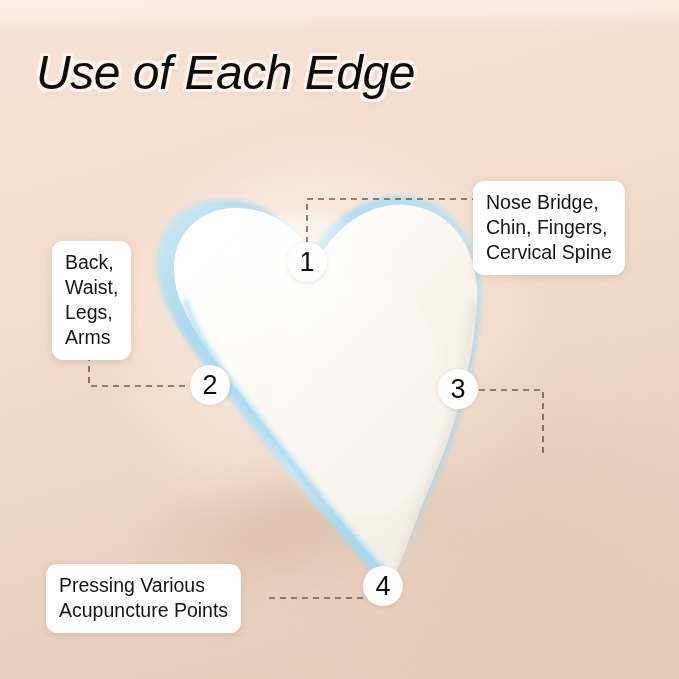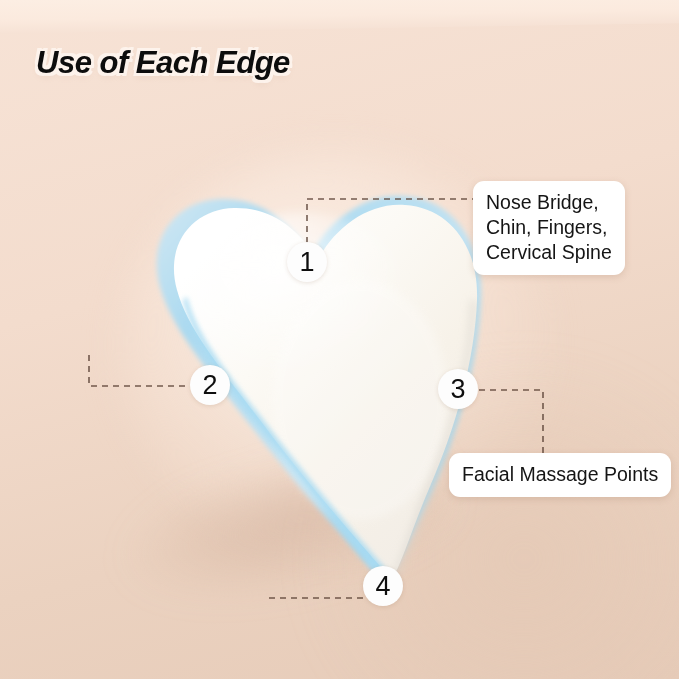--- a/index.html
+++ b/index.html
@@ -51,22 +51,22 @@
     border-radius: 50%;
     background: radial-gradient(ellipse at 50% 50%, rgba(226,198,178,0.55) 0%, rgba(230,203,184,0) 70%);
     filter: blur(24px);
   }
 
   
   .title {
     position: absolute;
     left: 36px;
     top: 45px;
-    font-size: 31px;
-    font-weight: bold;
+    font-size: 48px;
+    font-weight: normal;
     font-style: italic;
     letter-spacing: -0.5px;
     color: #0d0d0d;
     white-space: nowrap;
     text-shadow:
        2px  0   0 #fdf3ec,  -2px  0   0 #fdf3ec,
        0    2px 0 #fdf3ec,   0   -2px 0 #fdf3ec,
        2px  2px 0 #fdf3ec,  -2px  2px 0 #fdf3ec,
        2px -2px 0 #fdf3ec,  -2px -2px 0 #fdf3ec,
        3px  3px 0 #fdf3ec,  -3px  3px 0 #fdf3ec,
@@ -215,22 +215,27 @@
       <path d="M 479 390 L 543 390 L 543 455"></path>
 
       <path d="M 363 598 L 266 598"></path>
     </g>
   </svg>
 
   <div class="callout c1">Nose Bridge,
 Chin, Fingers,
 Cervical Spine</div>
 
-
-  <div class="callout c3">Facial Massage Points</div>
-
+  <div class="callout c2">Back,
+Waist,
+Legs,
+Arms</div>
+
+
+  <div class="callout c4">Pressing Various
+Acupuncture Points</div>
 
   <div class="badge b1">1</div>
   <div class="badge b2">2</div>
   <div class="badge b3">3</div>
   <div class="badge b4">4</div>
 
 </div>
 
 </body></html>

